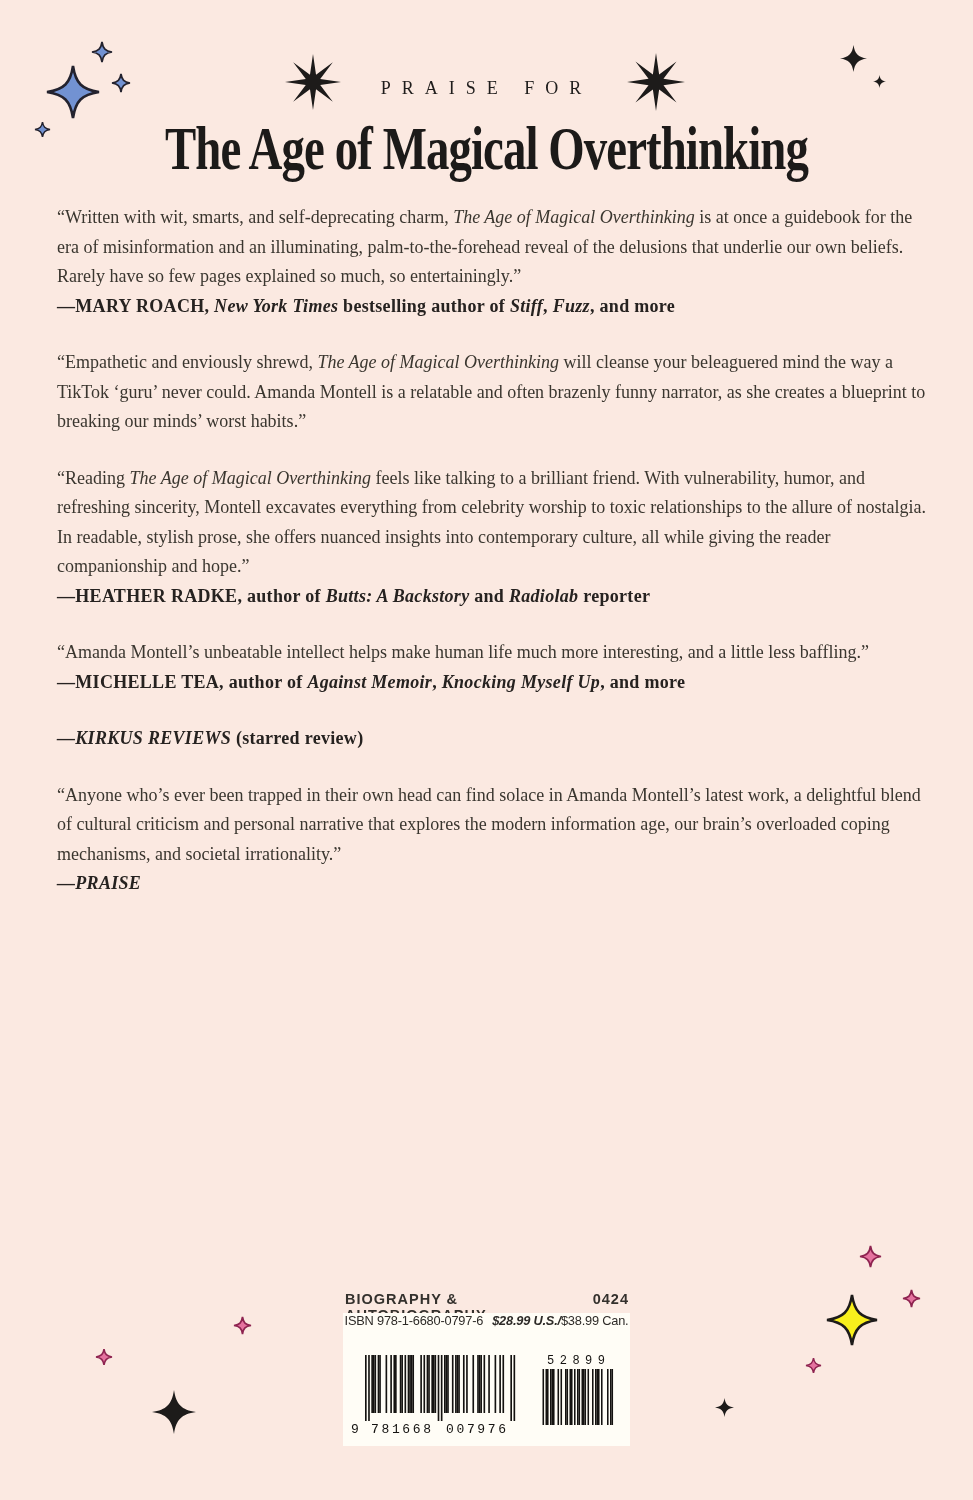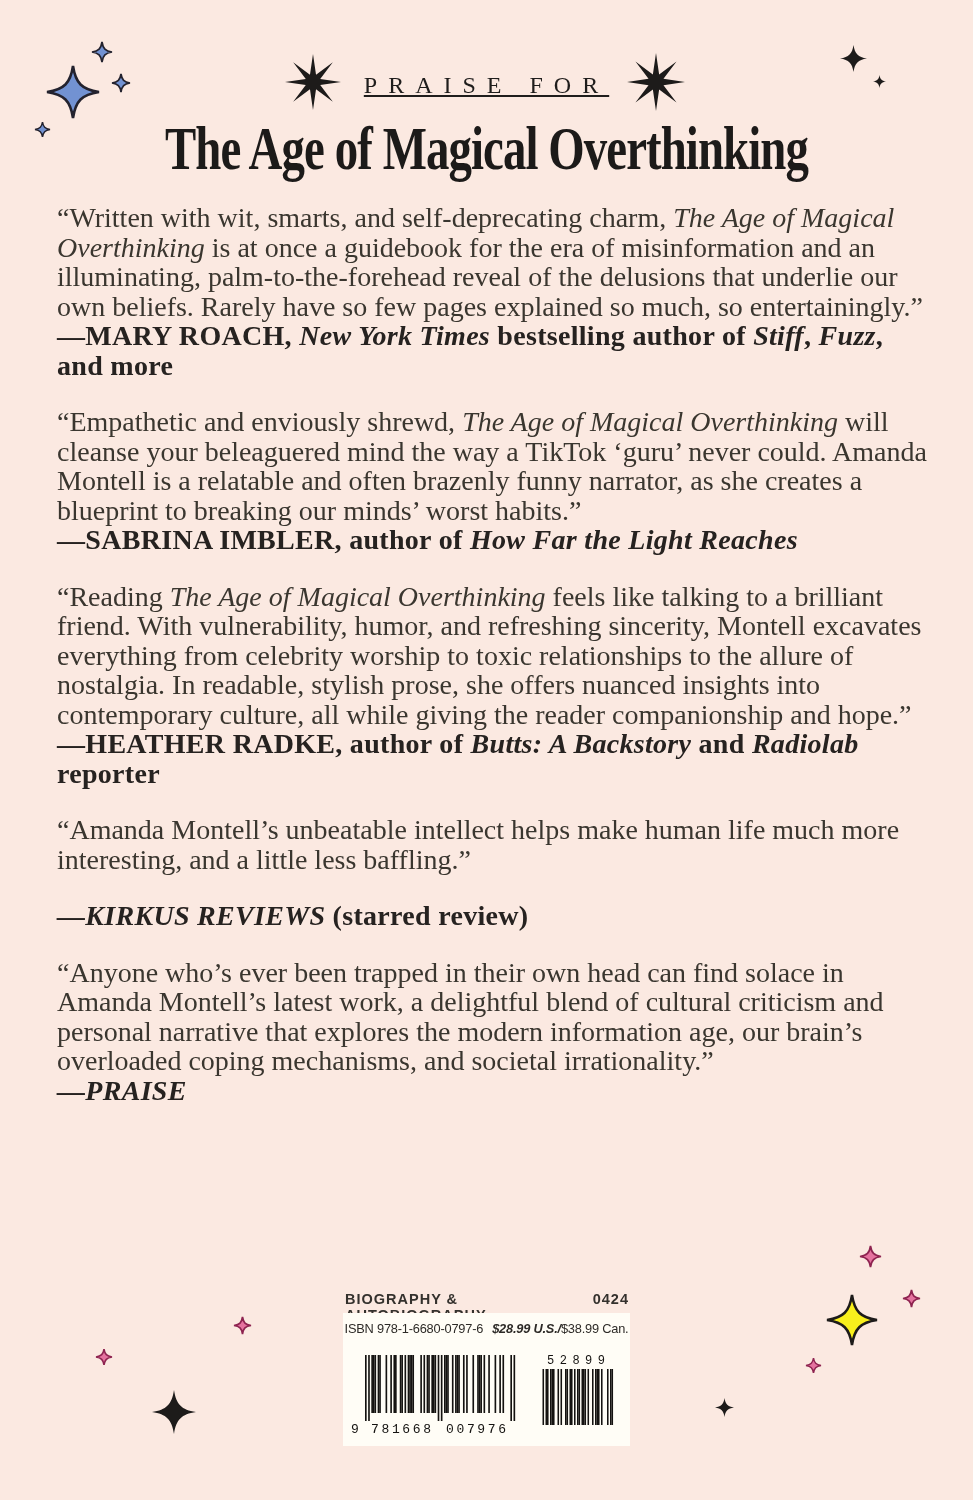--- a/index.html
+++ b/index.html
@@ -1,43 +1,43 @@
 <!DOCTYPE html>
 <html><head>
 <meta charset="utf-8">
 <style>
   html,body{margin:0;padding:0;background:#fbe9e1;}
   .page{position:relative;width:973px;height:1500px;background:#fbe9e1;overflow:hidden;
         font-family:"Liberation Serif",serif;color:#38342e;}
   .stars-layer{position:absolute;inset:0;pointer-events:none;}
   .stars-layer svg{position:absolute;overflow:visible;}
 
-  .kicker{position:absolute;top:72px;left:0;width:100%;text-align:center;
-          font-size:24px;letter-spacing:11px;font-weight:500;color:#1f1d1c;text-decoration:underline;}
+  .kicker{position:absolute;top:78px;left:0;width:100%;text-align:center;
+          font-size:18px;letter-spacing:11px;font-weight:500;color:#1f1d1c;}
   .title{position:absolute;top:114px;left:0;width:100%;text-align:center;margin:0;
          font-size:52px;font-weight:700;color:#1c1a19;letter-spacing:-1px;
          transform:scale(0.9,1.16);transform-origin:50% 0;}
 
   .quotes{position:absolute;top:203px;left:57px;width:875px;
-          font-size:28px;line-height:29.5px;}
+          font-size:18px;line-height:29.5px;}
   .quote{margin:0 0 27px 0;}
   .quote p{margin:0;}
   .quote-text{color:#3a362f;}
   .quote-attribution{font-weight:700;color:#262220;letter-spacing:0.3px;}
   .seg-i{font-style:italic;}
   .seg-b{font-weight:700;text-align:right;}
   .seg-bi{font-weight:700;font-style:italic;margin-top:24px;}
 
   .category-row{position:absolute;left:345px;top:1291px;width:284px;
                 display:flex;justify-content:space-between;align-items:baseline;
                 font-family:"Liberation Sans",sans-serif;font-size:14.5px;font-weight:700;
                 letter-spacing:1px;color:#34312d;}
   .barcode-box{position:absolute;left:343px;top:1313px;width:287px;height:133px;
                background:#fffdf6;}
-  .isbn-row{position:absolute;top:8px;left:0;width:100%;display:flex;justify-content:center;
+  .isbn-row{position:absolute;top:0;left:0;width:100%;display:flex;justify-content:center;
             gap:9px;font-family:"Liberation Sans",sans-serif;font-size:12.8px;
             letter-spacing:-0.2px;color:#2d2a27;white-space:nowrap;}
   .isbn-row b{font-weight:700;font-style:italic;}
   .ean13{position:absolute;left:6px;top:40px;}
   .ean5{position:absolute;left:196px;top:40px;}
 </style>
 </head>
 <body>
 
 <div class="page">
@@ -97,30 +97,30 @@
   <h1 class="title">The Age of Magical Overthinking</h1>
 
   <main class="quotes" id="quotes">
   <blockquote class="quote">
     <p class="quote-text"><span class="seg-n">“Written with wit, smarts, and self-deprecating charm, </span><span class="seg-i">The Age of Magical Overthinking</span><span class="seg-n"> is at once a guidebook for the era of misinformation and an illuminating, palm-to-the-forehead reveal of the delusions that underlie our own beliefs. Rarely have so few pages explained so much, so entertainingly.”</span></p>
     <p class="quote-attribution"><span class="seg-b">—MARY ROACH, </span><span class="seg-bi">New York Times</span><span class="seg-b"> bestselling author of </span><span class="seg-bi">Stiff</span><span class="seg-b">, </span><span class="seg-bi">Fuzz</span><span class="seg-b">, and more</span></p>
   </blockquote>
 
   <blockquote class="quote">
     <p class="quote-text"><span class="seg-n">“Empathetic and enviously shrewd, </span><span class="seg-i">The Age of Magical Overthinking</span><span class="seg-n"> will cleanse your beleaguered mind the way a TikTok ‘guru’ never could. Amanda Montell is a relatable and often brazenly funny narrator, as she creates a blueprint to breaking our minds’ worst habits.”</span></p>
-    <p class="quote-attribution"><span class="seg-b">—SABRINA IMBLER, author of </span><span class="seg-bi">How Far the Light Reaches</span></p>
   </blockquote>
 
   <blockquote class="quote">
     <p class="quote-text"><span class="seg-n">“Reading </span><span class="seg-i">The Age of Magical Overthinking</span><span class="seg-n"> feels like talking to a brilliant friend. With vulnerability, humor, and refreshing sincerity, Montell excavates everything from celebrity worship to toxic relationships to the allure of nostalgia. In readable, stylish prose, she offers nuanced insights into contemporary culture, all while giving the reader companionship and hope.”</span></p>
     <p class="quote-attribution"><span class="seg-b">—HEATHER RADKE, author of </span><span class="seg-bi">Butts: A Backstory</span><span class="seg-b"> and </span><span class="seg-bi">Radiolab</span><span class="seg-b"> reporter</span></p>
   </blockquote>
 
   <blockquote class="quote">
     <p class="quote-text"><span class="seg-n">“Amanda Montell’s unbeatable intellect helps make human life much more interesting, and a little less baffling.”</span></p>
+    <p class="quote-attribution"><span class="seg-b">—MICHELLE TEA, author of </span><span class="seg-bi">Against Memoir</span><span class="seg-b">, </span><span class="seg-bi">Knocking Myself Up</span><span class="seg-b">, and more</span></p>
   </blockquote>
 
   <blockquote class="quote">
     <p class="quote-attribution"><span class="seg-bi">—KIRKUS REVIEWS</span><span class="seg-b"> (starred review)</span></p>
   </blockquote>
 
   <blockquote class="quote">
     <p class="quote-text"><span class="seg-n">“Anyone who’s ever been trapped in their own head can find solace in Amanda Montell’s latest work, a delightful blend of cultural criticism and personal narrative that explores the modern information age, our brain’s overloaded coping mechanisms, and societal irrationality.”</span></p>
     <p class="quote-attribution"><span class="seg-bi">—PRAISE</span></p>
   </blockquote>

